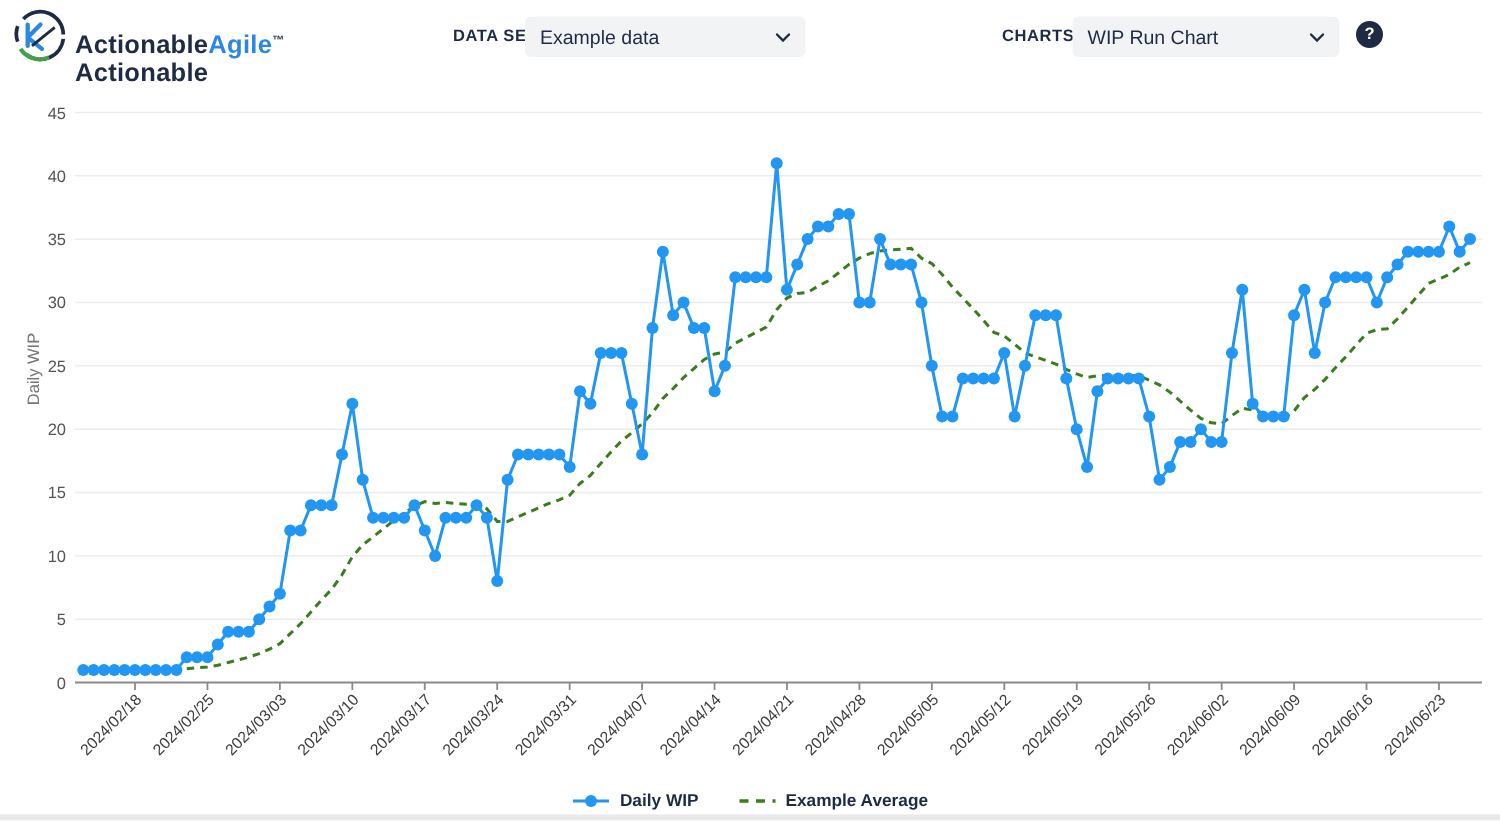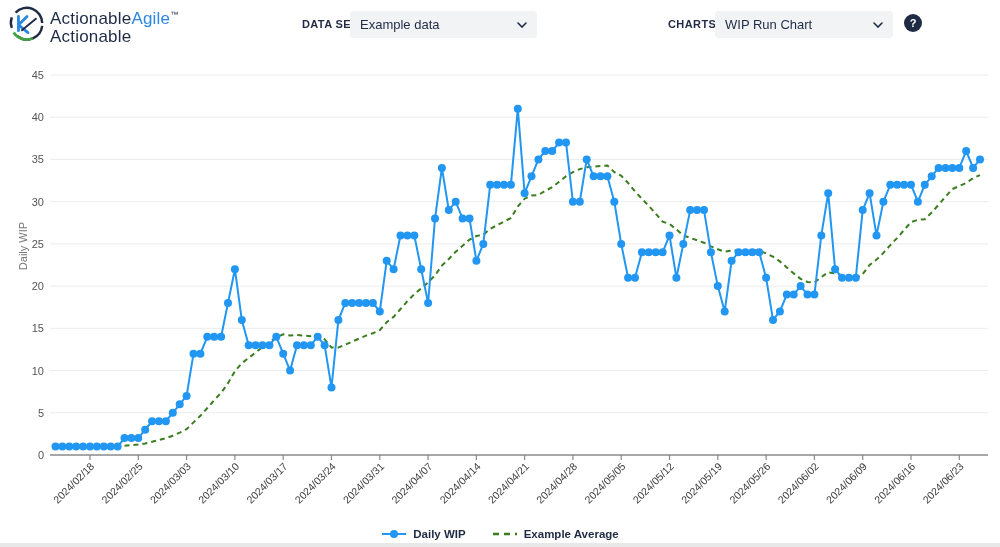--- a/index.html
+++ b/index.html
@@ -2,21 +2,21 @@
 <html><head>
 <meta charset="utf-8">
 <style>
   html,body{margin:0;padding:0;}
   body{
     width:1000px;height:547px;position:relative;overflow:hidden;
     background:#ffffff;font-family:"Liberation Sans",sans-serif;
   }
   .header{position:absolute;top:0;left:0;width:1000px;height:48px;background:#fff;z-index:5;}
   .logo{position:absolute;left:8px;top:5px;width:38px;height:38px;}
-  .brand{position:absolute;left:50px;top:6px;font-size:17px;font-weight:400;color:#1f2a44;line-height:18px;letter-spacing:.2px;}
+  .brand{position:absolute;left:50px;top:18px;font-size:17px;font-weight:700;color:#1f2a44;line-height:18px;letter-spacing:.2px;}
   .brand .agile{color:#2b87e3;}
   .brand .tm{font-size:8px;vertical-align:super;color:#1f2a44;}
   .fld-label{position:absolute;top:18px;font-size:11px;font-weight:700;color:#1f2a44;letter-spacing:.4px;}
   .select{position:absolute;top:11px;height:27px;background:#f1f3f5;border-radius:4px;
     display:flex;align-items:center;justify-content:space-between;padding:4px 10px;box-sizing:border-box;
     font-size:13px;color:#1f2a44;cursor:pointer;}
   .select .chev{margin-left:8px;display:flex;align-items:center;}
   .help-btn{position:absolute;left:904px;top:14px;width:18px;height:18px;border-radius:50%;
     background:#1f2a44;color:#fff;font-size:11px;font-weight:700;display:flex;align-items:center;justify-content:center;cursor:pointer;}
   .chart-wrap{position:absolute;left:0;top:0;width:1000px;height:547px;}

